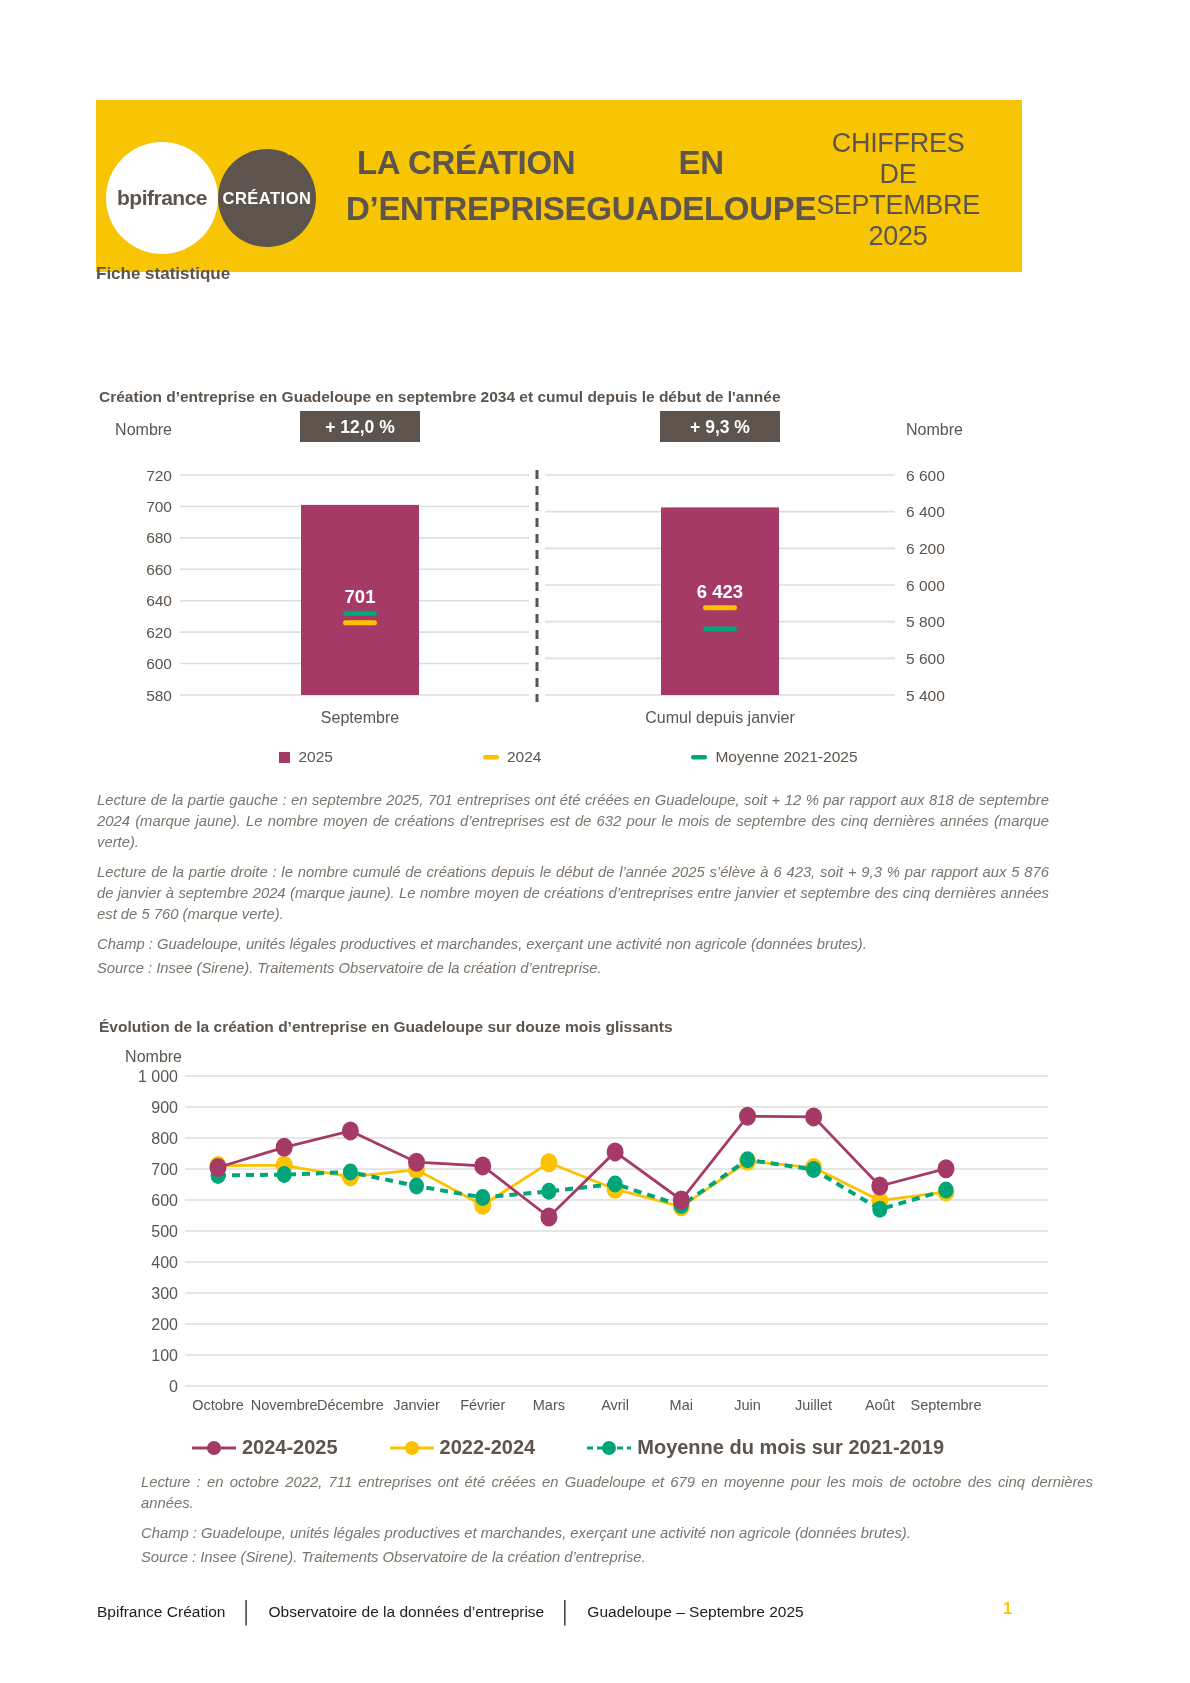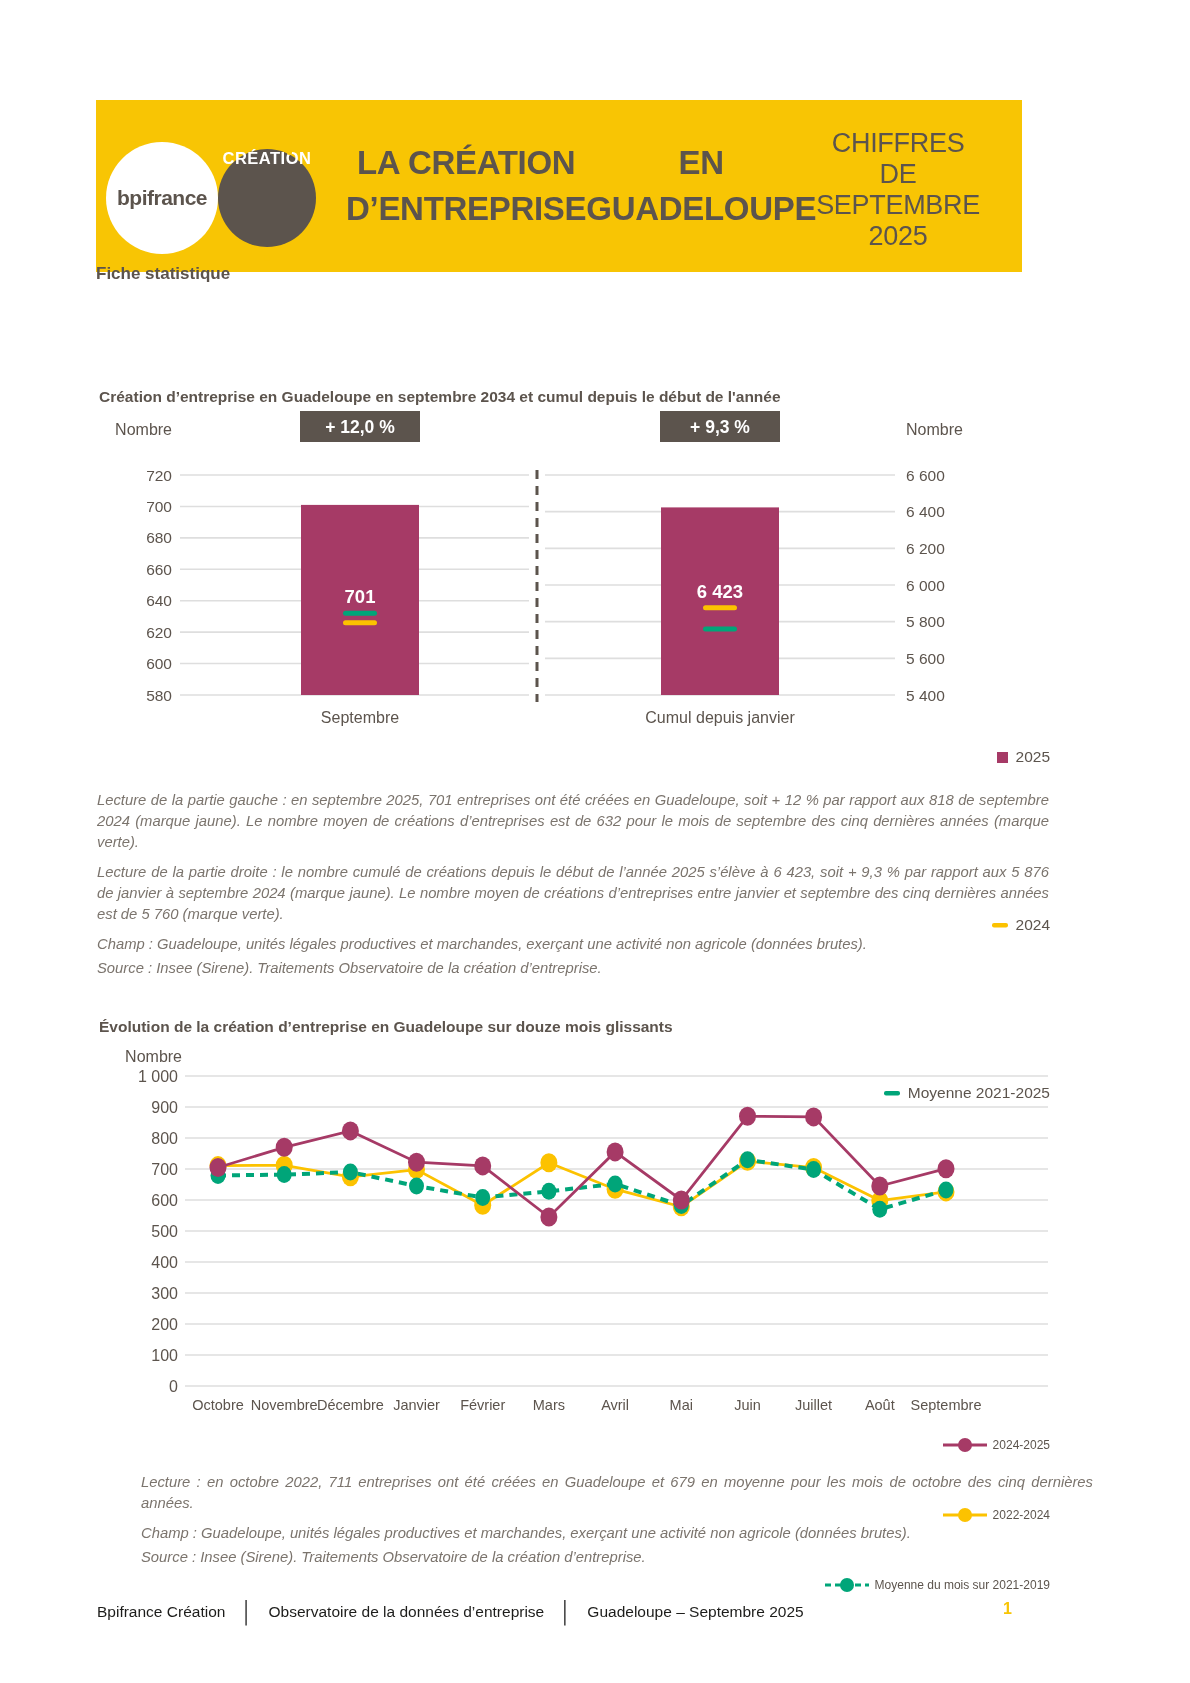--- a/index.html
+++ b/index.html
@@ -7,41 +7,41 @@
   .page{position:absolute;inset:0;background:#fff;}
 
   
   .banner{position:absolute;left:96px;top:100px;width:926px;height:172px;background:var(--c-banner,#f8c504);display:flex;}
   .logos{width:250px;position:relative;flex:none;margin-top:36px;}
   .circle-white{position:absolute;left:10px;top:6px;width:112px;height:112px;border-radius:50%;background:#fff;
     display:flex;align-items:center;justify-content:center;}
   .bpi-text{font-weight:bold;font-size:21px;color:var(--c-brown,#5c544d);letter-spacing:-.5px;position:relative;}
   .bpi-dot{position:absolute;left:25px;top:-1px;width:5px;height:5px;border-radius:50%;background:var(--c-banner,#f8c504);}
   .circle-dark{position:absolute;left:122px;top:13px;width:98px;height:98px;border-radius:50%;background:var(--c-brown,#5c544d);
-    display:flex;align-items:flex-start;justify-content:center;position:absolute;}
+    display:flex;align-items:center;justify-content:center;position:absolute;}
   .crea-text{font-weight:bold;font-size:16.5px;color:#fff;letter-spacing:.5px;position:relative;}
   .crea-dot-top{position:absolute;right:24px;top:1px;width:5px;height:5px;border-radius:50%;background:var(--c-banner,#f8c504);}
   .crea-dot-bottom{position:absolute;left:50%;margin-left:-3px;bottom:-14px;width:6px;height:6px;border-radius:50%;background:var(--c-banner,#f8c504);}
   .fiche{position:absolute;left:0;top:128px;width:240px;text-align:left;font-weight:bold;font-size:17px;color:var(--c-brown,#5c544d);}
   .titles{flex:1;display:flex;flex-direction:row;justify-content:center;align-items:center;text-align:center;padding-right:60px;}
   .title-main{font-size:33px;font-weight:bold;color:var(--c-brown,#5c544d);line-height:1.38;letter-spacing:-.3px;}
   .subtitle{font-size:27px;color:var(--c-brown,#5c544d);margin-top:7px;letter-spacing:-.3px;}
 
   
   .chart-title{position:absolute;left:99px;width:950px;font-size:15.5px;font-weight:bold;color:var(--c-brown,#5c544d);}
   .s1-title{top:372px;}
   .s2-title{top:1002px;}
   #barchart{position:absolute;left:100px;top:405px;width:950px;height:342px;}
   #linechart{position:absolute;left:100px;top:1046px;width:950px;height:378px;}
 
-  .legend-row{position:absolute;left:100px;width:950px;display:flex;justify-content:center;align-items:flex-end;flex-direction:column;}
+  .legend-row{position:absolute;left:93px;width:950px;display:flex;justify-content:center;align-items:center;}
   #legend1{top:748px;gap:150px;}
   #legend2{top:1436px;gap:52px;}
   .legend-item{display:flex;align-items:center;gap:6px;font-size:15.5px;color:var(--c-brown,#5c544d);}
-  #legend2 .legend-item{font-weight:normal;font-size:12px;}
+  #legend2 .legend-item{font-weight:bold;font-size:20px;}
 
   .notes{position:absolute;left:97px;width:952px;}
   .notes1{top:790px;}
   .notes2{top:1472px;margin-left:44px;}
   .note{font-style:italic;color:var(--c-text,#7b746d);font-size:14.8px;line-height:1.42;text-align:justify;margin:0 0 9px 0;}
   .note.tight{margin-bottom:3px;}
 
   
   .footer{position:absolute;left:97px;top:1600px;width:1000px;display:flex;align-items:center;font-size:15.5px;color:var(--c-footer_text,#1d1d1b);}
   .footer .sep{margin:0 15px;font-size:21px;font-weight:300;color:#3a3a3a;}

